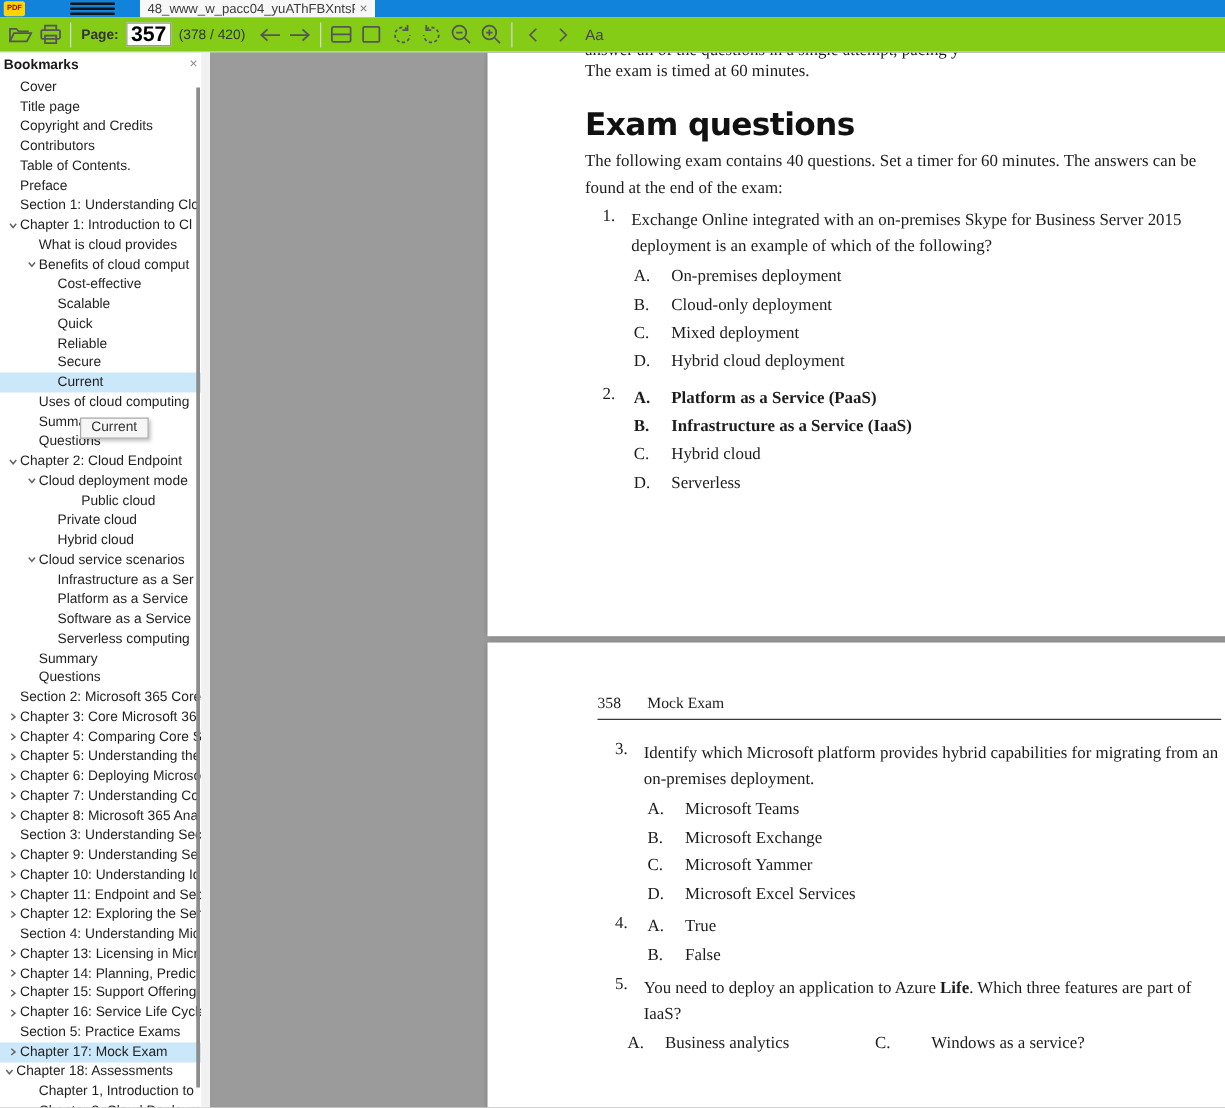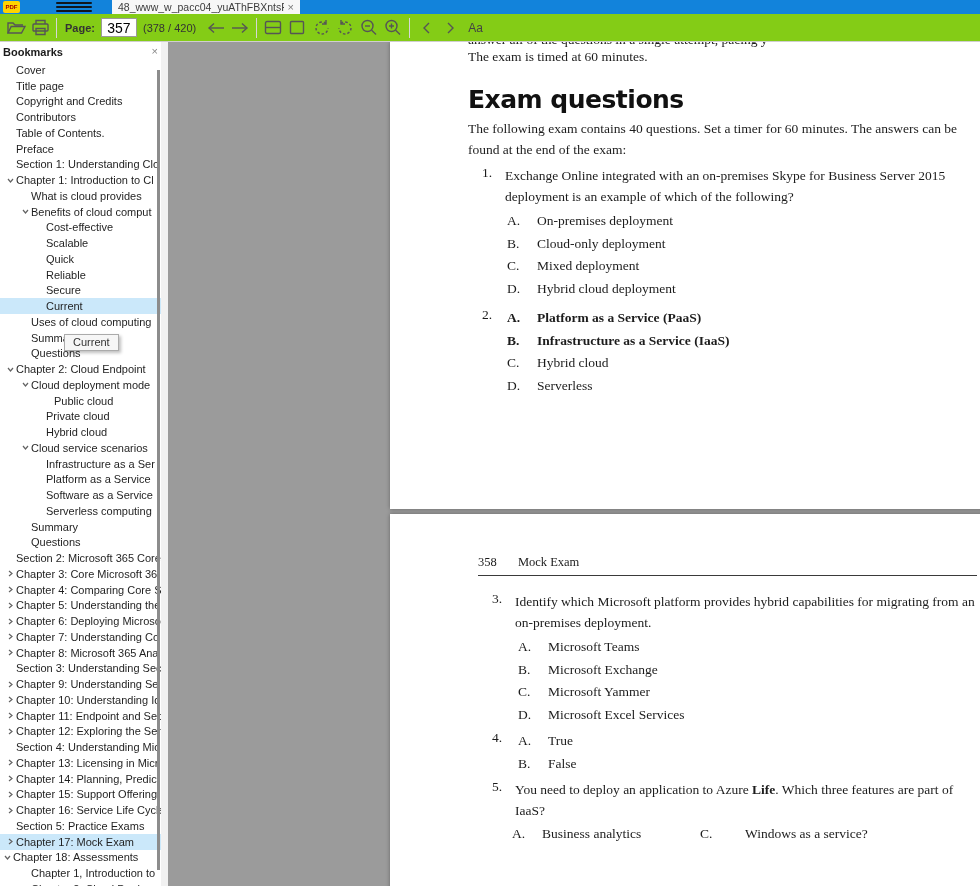--- a/index.html
+++ b/index.html
@@ -18,22 +18,22 @@
   .tab .ttl{flex:1;font-size:10.5px;color:#3c3c3c;white-space:nowrap;overflow:hidden;}
   .tab .x{color:#7a7a7a;font-size:11px;margin-left:4px;cursor:pointer;line-height:10px;}
 
   
   .toolbar{position:absolute;left:0;top:14px;width:980px;height:28px;background:#84cc16;
            border-bottom:1px solid #cfcfcf;box-sizing:border-box;display:flex;align-items:center;}
   .tbtn{display:inline-flex;align-items:center;justify-content:center;width:24px;height:24px;cursor:pointer;}
   .tbtn svg{stroke:#555;fill:none;stroke-width:1.4;}
   .tsep{width:1px;height:20px;background:#d6d6d6;margin:0 4px;}
   .pglabel{font-size:11px;font-weight:600;color:#333;margin:0 6px 0 4px;}
-  .pginput{width:34px;height:17px;border:1px solid #9a9a9a;background:#fff;font-size:14px;
-           text-align:center;font-family:"Liberation Sans",sans-serif;padding:0;}
+  .pginput{width:34px;height:17px;border:1px solid #9a9a9a;background:#fff;font-size:17px;
+           text-align:center;font-family:"Liberation Sans",sans-serif;padding:0;font-weight:bold;}
   .pgtotal{font-size:11px;color:#333;margin:0 8px 0 6px;white-space:nowrap;}
   .aa{font-size:12px;color:#444;margin-left:6px;cursor:pointer;}
 
   
   .sidebar{position:absolute;left:0;top:42px;width:168px;height:844px;background:#fff;overflow:hidden;}
   .sb-head{position:absolute;left:0;top:0;width:168px;height:20px;}
   .sb-title{position:absolute;left:3px;top:4px;font-size:11px;font-weight:bold;color:#1a1a1a;}
   .sb-x{position:absolute;right:10px;top:3px;color:#888;font-size:11px;cursor:pointer;}
   .tree{position:absolute;left:0;top:20px;width:161px;}
   .bm-row{height:15.75px;display:flex;align-items:center;white-space:nowrap;cursor:pointer;
@@ -78,21 +78,21 @@
 
   .page2 .q{margin-left:102px;margin-top:4px;}
   .page2 .qbody{margin-left:23px;width:462px;}
   .page2 .opts{margin-left:26px;}
 
   .runhead{margin:40px 0 0 88px;font-size:12.5px;line-height:16px;}
   .runhead .rt{margin-left:18px;}
   .rule{margin:5px 0 0 88px;width:499px;height:1px;background:#3a3a3a;}
   .page2 .q.first{margin-top:15px;}
   .clip-bottom{position:relative;margin:2px 0 0 102px;line-height:22.5px;white-space:nowrap;}
-  .clip-bottom .lfrag{margin-left:20px;}
+  .clip-bottom .lfrag{margin-left:10px;}
   .clip-bottom .lfrag .ol{display:inline-block;width:30px;}
   .clip-bottom .rfrag{position:absolute;left:208px;top:0;}
   .clip-bottom .rfrag .ol{display:inline-block;width:45px;}
 </style>
 </head>
 <body>
 
 <div class="tabbar">
   <div class="applogo">PDF</div>
   <div class="hamburger">
@@ -285,21 +285,21 @@
         <span class="bm-label">Chapter 2: Cloud Endpoint</span>
       </div>
       <div class="bm-row" style="padding-left: 20px;">
         <span class="bm-chev">
           <svg width="7" height="7" viewBox="0 0 7 7">
             <path d="M1 2 L3.5 5 L6 2"></path>
           </svg>
         </span>
         <span class="bm-label">Cloud deployment mode</span>
       </div>
-      <div class="bm-row" style="padding-left: 43px;">
+      <div class="bm-row" style="padding-left: 54px;">
         <span class="bm-chev"></span>
         <span class="bm-label">Public cloud</span>
       </div>
       <div class="bm-row" style="padding-left: 35px;">
         <span class="bm-chev"></span>
         <span class="bm-label">Private cloud</span>
       </div>
       <div class="bm-row" style="padding-left: 35px;">
         <span class="bm-chev"></span>
         <span class="bm-label">Hybrid cloud</span>

